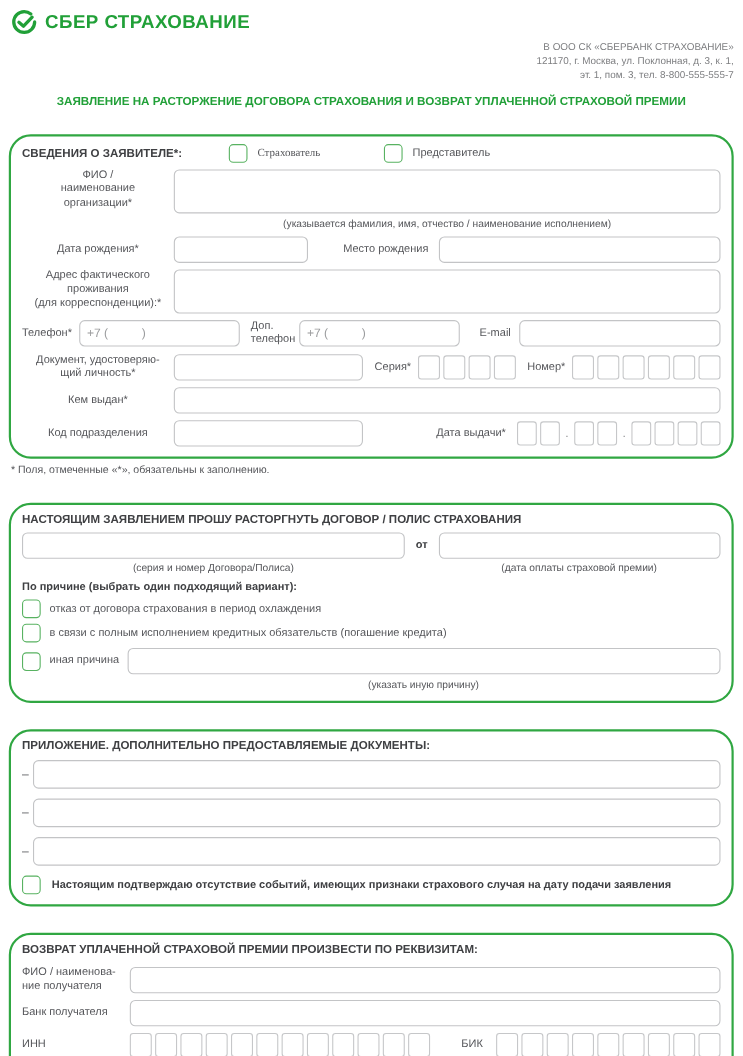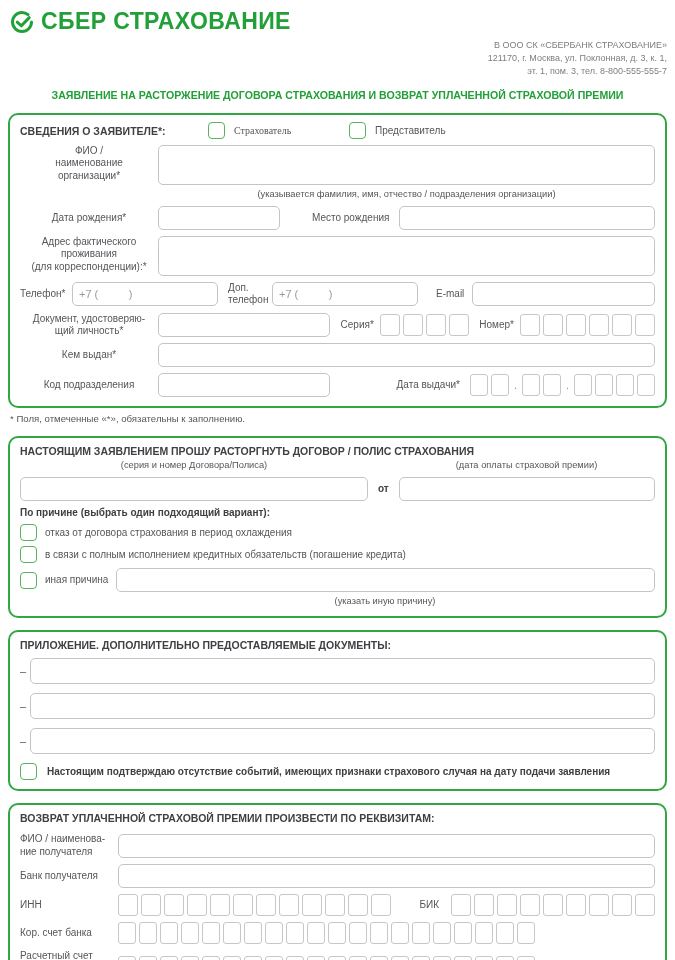--- a/index.html
+++ b/index.html
@@ -3,26 +3,26 @@
 <meta charset="utf-8">
 <style>
   * { box-sizing: border-box; margin: 0; padding: 0; }
   html,body { background:#fff; }
   body { font-family:"Liberation Sans", sans-serif; color:#55565a; }
   .page { width:675px; min-height:960px; margin:0 auto; padding:8px 8px 6px; background:#fff; }
 
   
   .hdr-logo { display:flex; align-items:center; gap:7px; padding-left:2px; }
   .logo-badge { width:24px; height:24px; flex:none; }
-  .logo-text { font-size:23px; font-weight:800; color:#21A038; letter-spacing:.4px; }
+  .logo-text { font-size:17px; font-weight:800; color:#21A038; letter-spacing:.4px; }
   .hdr-addr { margin-top:4px; text-align:right; font-size:9px; line-height:1.45; color:#7d7e80; }
   .doc-title { margin-top:11px; text-align:center; font-size:10.6px; font-weight:bold; color:#21A038; }
 
   
-  .box { border:2px solid #30a742; border-radius:10px; padding:7px 10px 9px; margin-top:12px; }
+  .box { border:2px solid #30a742; border-radius:20px; padding:7px 10px 9px; margin-top:24px; }
   .sec-h { font-size:10.5px; font-weight:bold; color:#3f4043; }
 
   
   .row { display:flex; align-items:center; margin-top:6px; }
   .row.top { align-items:flex-start; }
   .lbl { font-size:10px; color:#55565a; line-height:1.22; white-space:pre-line; flex:none; }
   .lbl-w { width:138px;text-align:center; }
   .lbl-r { width:98px; }
   .spacer { flex:1; }
 
@@ -76,21 +76,21 @@
       <span class="cb"></span>
       <span class="lbl" style="margin-left:9px;">Представитель</span>
     </div>
 
     <div class="row top">
       <span class="lbl lbl-w">ФИО /
 наименование
 организации*</span>
       <textarea class="inp" style=""></textarea>
     </div>
-    <div class="caption" style="margin:3px 0 0 138px;">(указывается фамилия, имя, отчество / подразделения организации)</div>
+    <div class="caption" style="margin:3px 0 0 138px;">(указывается фамилия, имя, отчество / наименование исполнением)</div>
 
     <div class="row">
       <span class="lbl lbl-w">Дата рождения*</span>
       <input class="inp fixed" style="width: 122px;">
       <span class="lbl" style="margin-left:32px;">Место рождения</span>
       <input class="inp" style="margin-left: 10px;">
     </div>
 
     <div class="row top">
       <span class="lbl lbl-w">Адрес фактического
@@ -161,29 +161,29 @@
             <span class="cell"></span>
           </span>
       </span>
     </div>
   </div>
 
   <div class="note">* Поля, отмеченные «*», обязательны к заполнению.</div>
 
   <div class="box">
     <div class="sec-h">НАСТОЯЩИМ ЗАЯВЛЕНИЕМ ПРОШУ РАСТОРГНУТЬ ДОГОВОР / ПОЛИС СТРАХОВАНИЯ</div>
+    <div class="row">
+      <input class="inp fixed" style="width: 348px;">
+      <span class="lbl bold" style="margin:0 10px;">от</span>
+      <input class="inp" style="">
+    </div>
     <div class="row" style="margin-top:2px;">
       <span class="caption" style="width:348px;">(серия и номер Договора/Полиса)</span>
       <span style="width:30px;"></span>
       <span class="caption" style="flex:1;">(дата оплаты страховой премии)</span>
-    </div>
-    <div class="row">
-      <input class="inp fixed" style="width: 348px;">
-      <span class="lbl bold" style="margin:0 10px;">от</span>
-      <input class="inp" style="">
     </div>
     <div class="lbl bold" style="margin-top:6px;">По причине (выбрать один подходящий вариант):</div>
     <div class="row" style="margin-top:5px;text-align:center;">
       <span class="cb"></span>
       <span class="lbl" style="margin-left:8px;">отказ от договора страхования в период охлаждения</span>
     </div>
     <div class="row" style="margin-top:5px;">
       <span class="cb"></span>
       <span class="lbl" style="margin-left:8px;">в связи с полным исполнением кредитных обязательств (погашение кредита)</span>
     </div>

